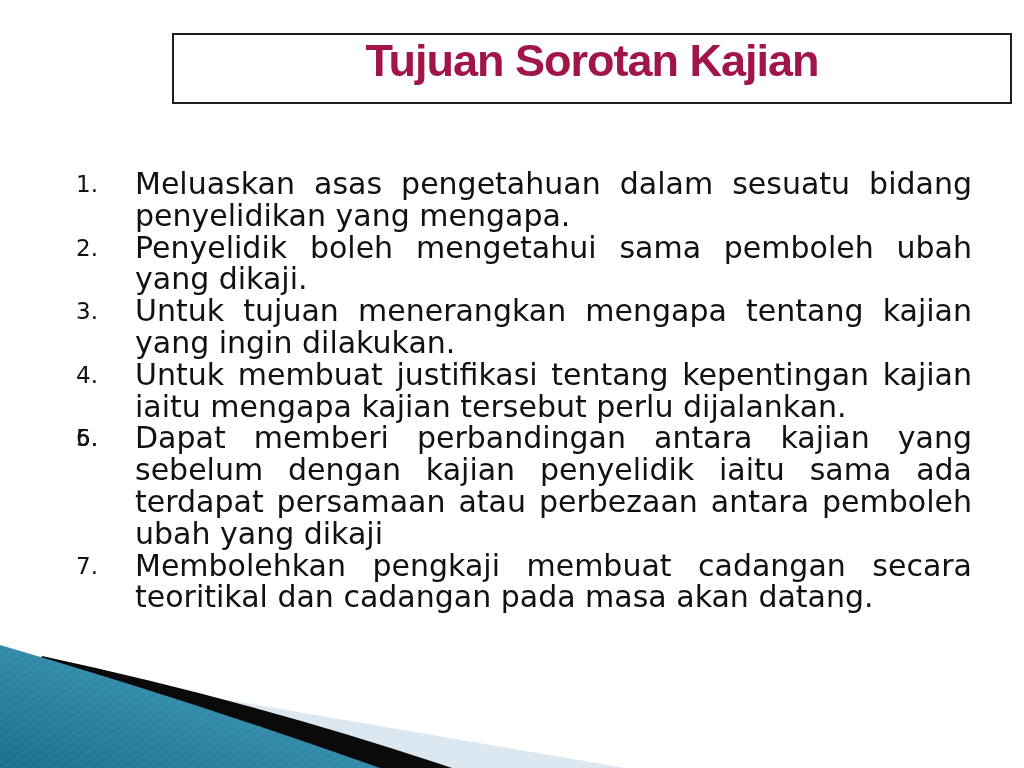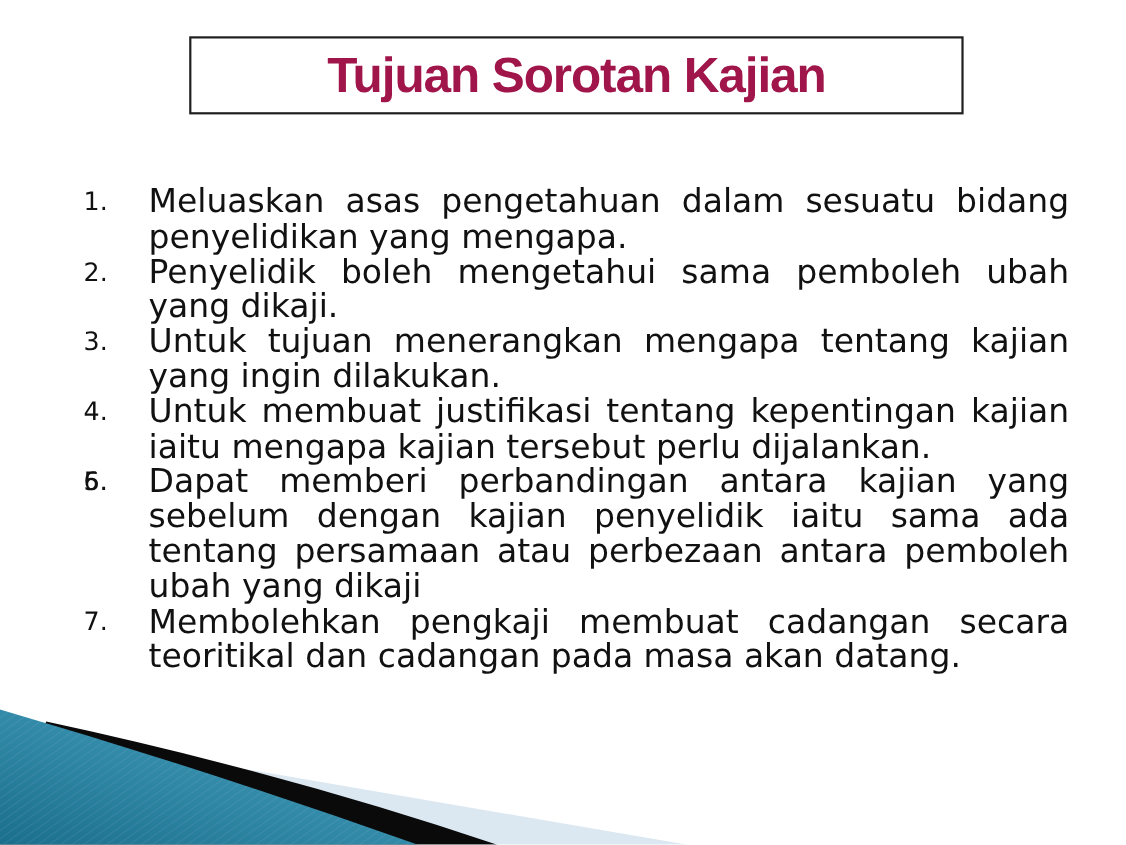--- a/index.html
+++ b/index.html
@@ -18,26 +18,25 @@
     position: absolute;
     inset: 0;
     width: 1024px;
     height: 768px;
     background: #ffffff;
   }
   .title-box {
     position: absolute;
     left: 172px;
     top: 33px;
-    width: 704px;
+    width: 840px;
     height: 71px;
     border: 2px solid #1f1f1f;
     background: #ffffff;
     display: flex;
-    align-items: center;
     justify-content: center;
     box-sizing: border-box;
   }
   .title-text {
     font-family: "Liberation Sans", "DejaVu Sans", sans-serif;
     font-weight: bold;
     font-size: 45px;
     letter-spacing: -1px;
     color: #a0154a;
     white-space: nowrap;
@@ -103,21 +102,21 @@
 
   <li class="obj-item">
     <span class="num">4.</span><span class="txt">Untuk membuat justifikasi tentang kepentingan kajian iaitu mengapa kajian tersebut perlu dijalankan.</span>
   </li>
 
   <li class="obj-item">
     <span class="num">5.</span>
   </li>
 
   <li class="obj-item">
-    <span class="num">6.</span><span class="txt">Dapat memberi perbandingan antara kajian yang sebelum dengan kajian penyelidik iaitu sama ada tentang persamaan atau perbezaan antara pemboleh ubah yang dikaji</span>
+    <span class="num">6.</span><span class="txt">Dapat memberi perbandingan antara kajian yang sebelum dengan kajian penyelidik iaitu sama ada terdapat persamaan atau perbezaan antara pemboleh ubah yang dikaji</span>
   </li>
 
   <li class="obj-item">
     <span class="num">7.</span><span class="txt">Membolehkan pengkaji membuat cadangan secara teoritikal dan cadangan pada masa akan datang.</span>
   </li>
 </ol>
 
   <svg class="corner-decoration" viewBox="0 0 1024 768" xmlns="http://www.w3.org/2000/svg" aria-hidden="true">
     <defs>
       <linearGradient id="tealGrad" x1="0" y1="1" x2="1" y2="0">

